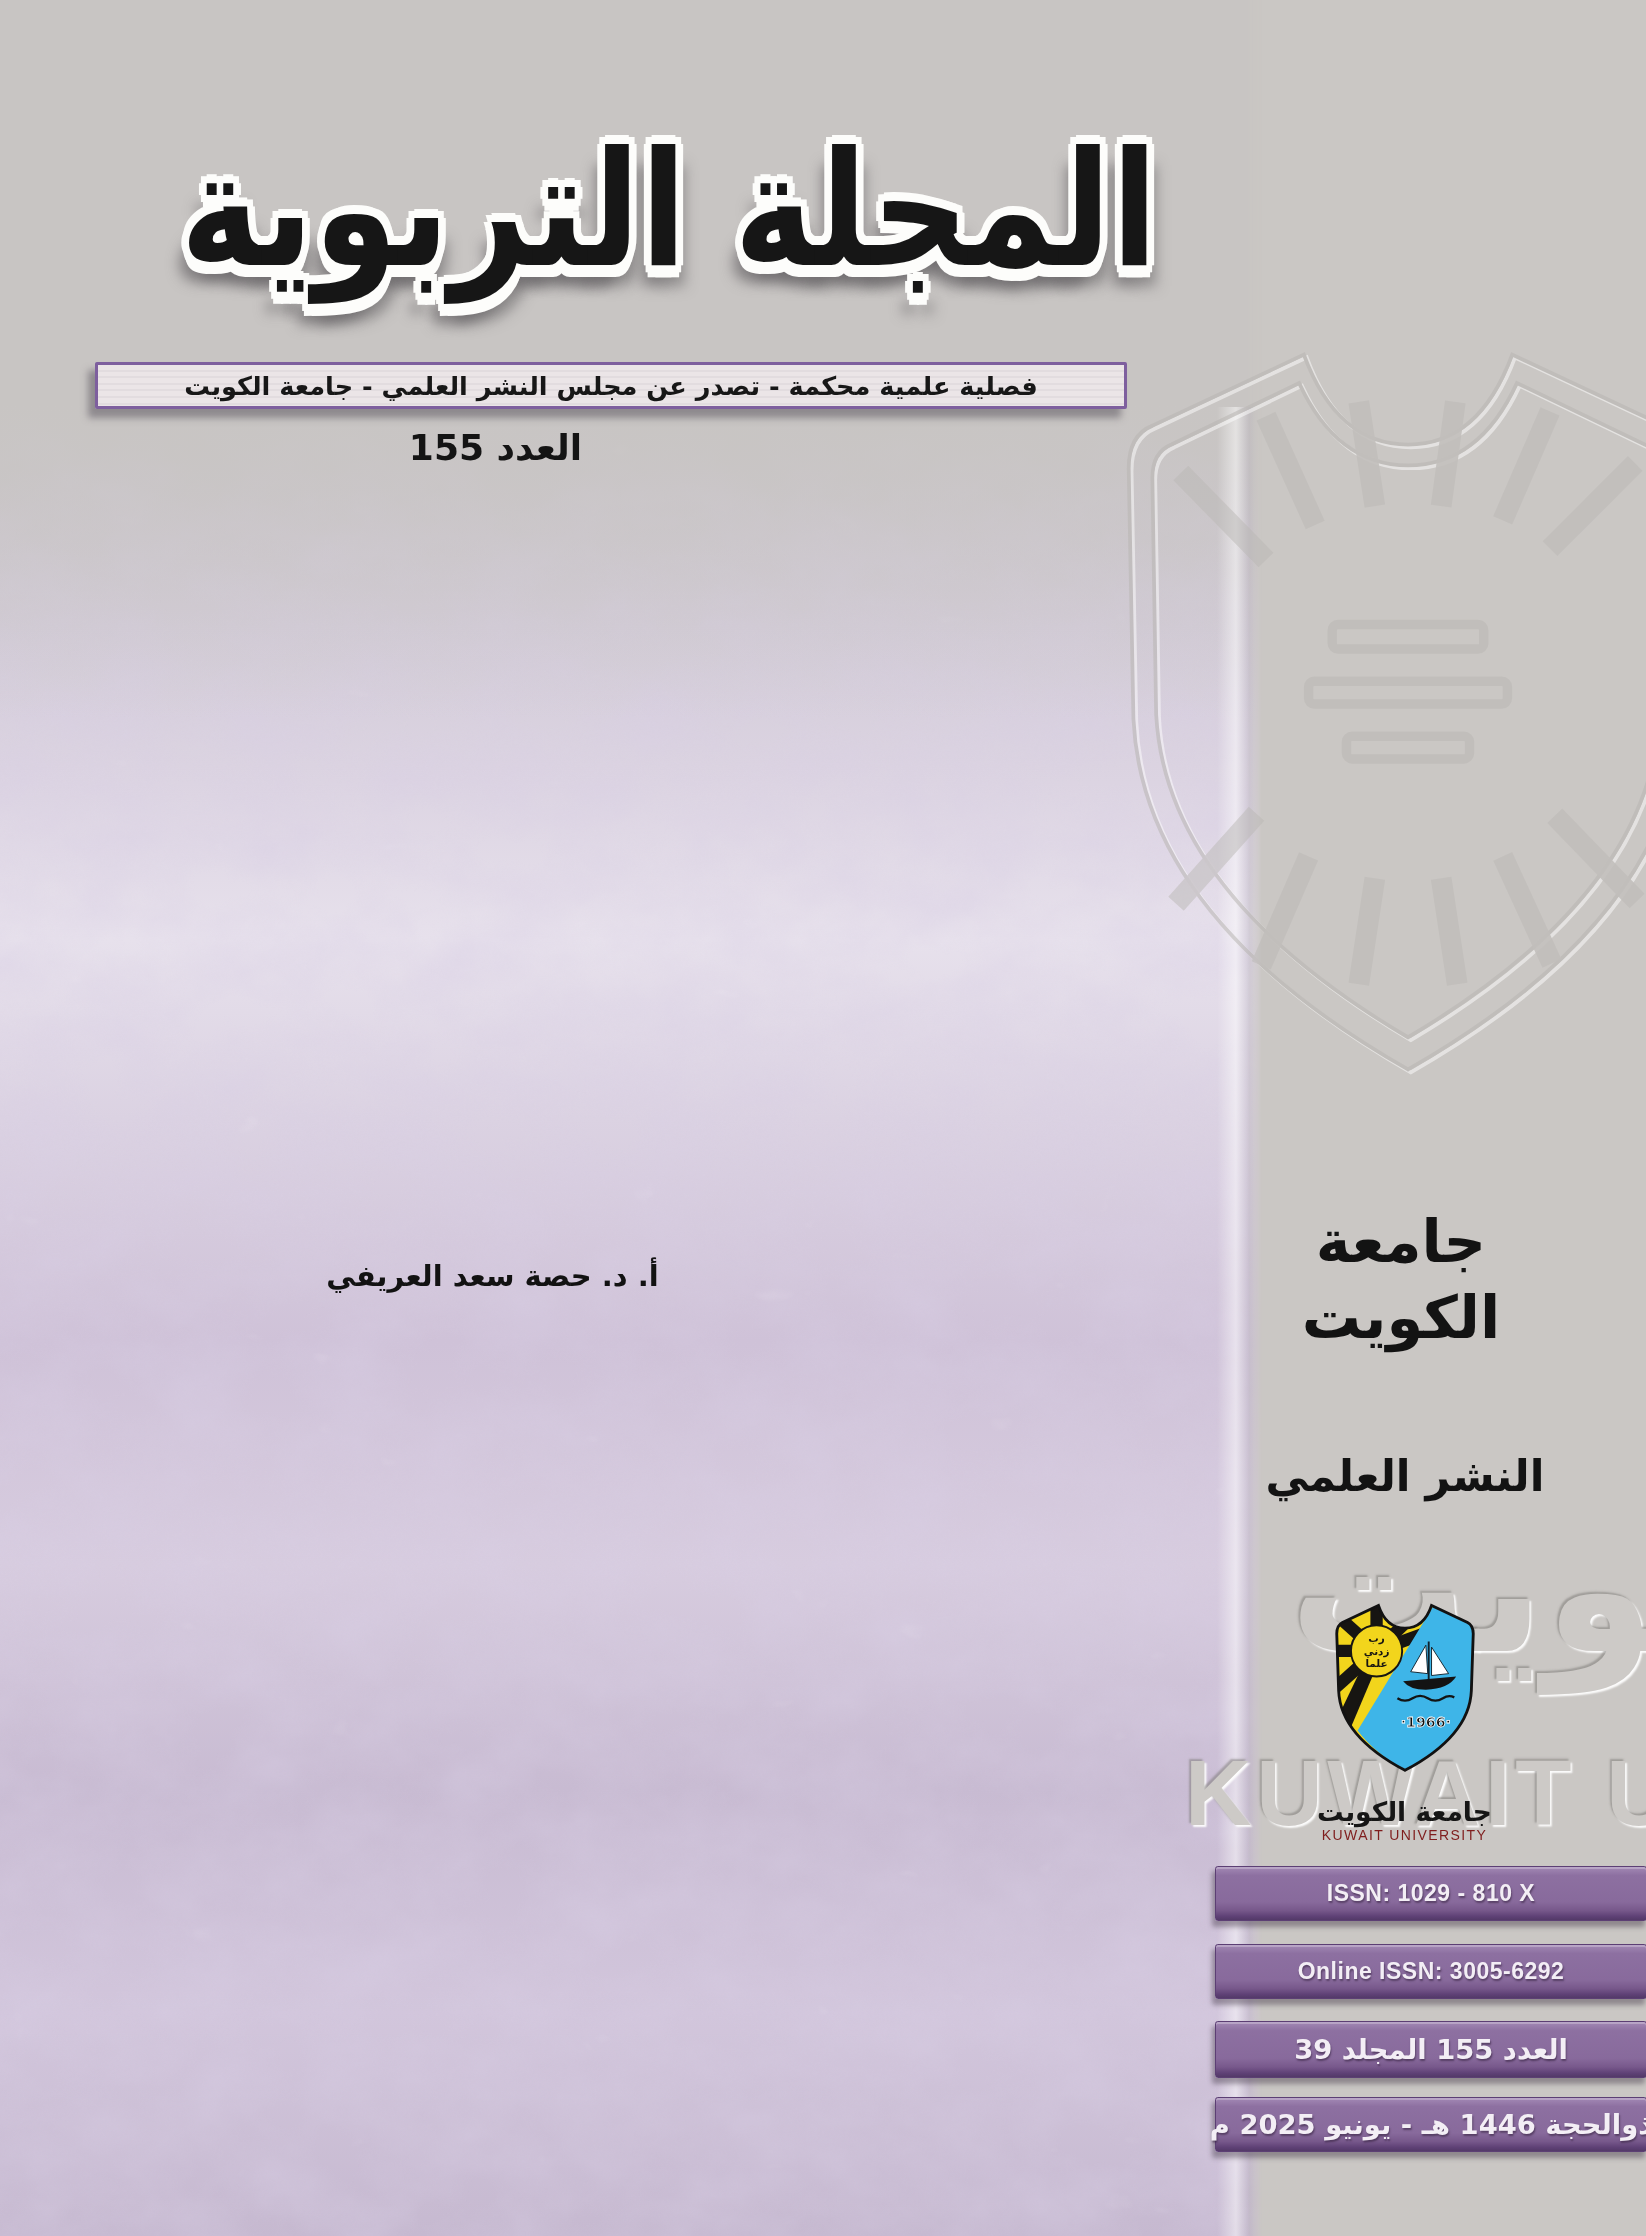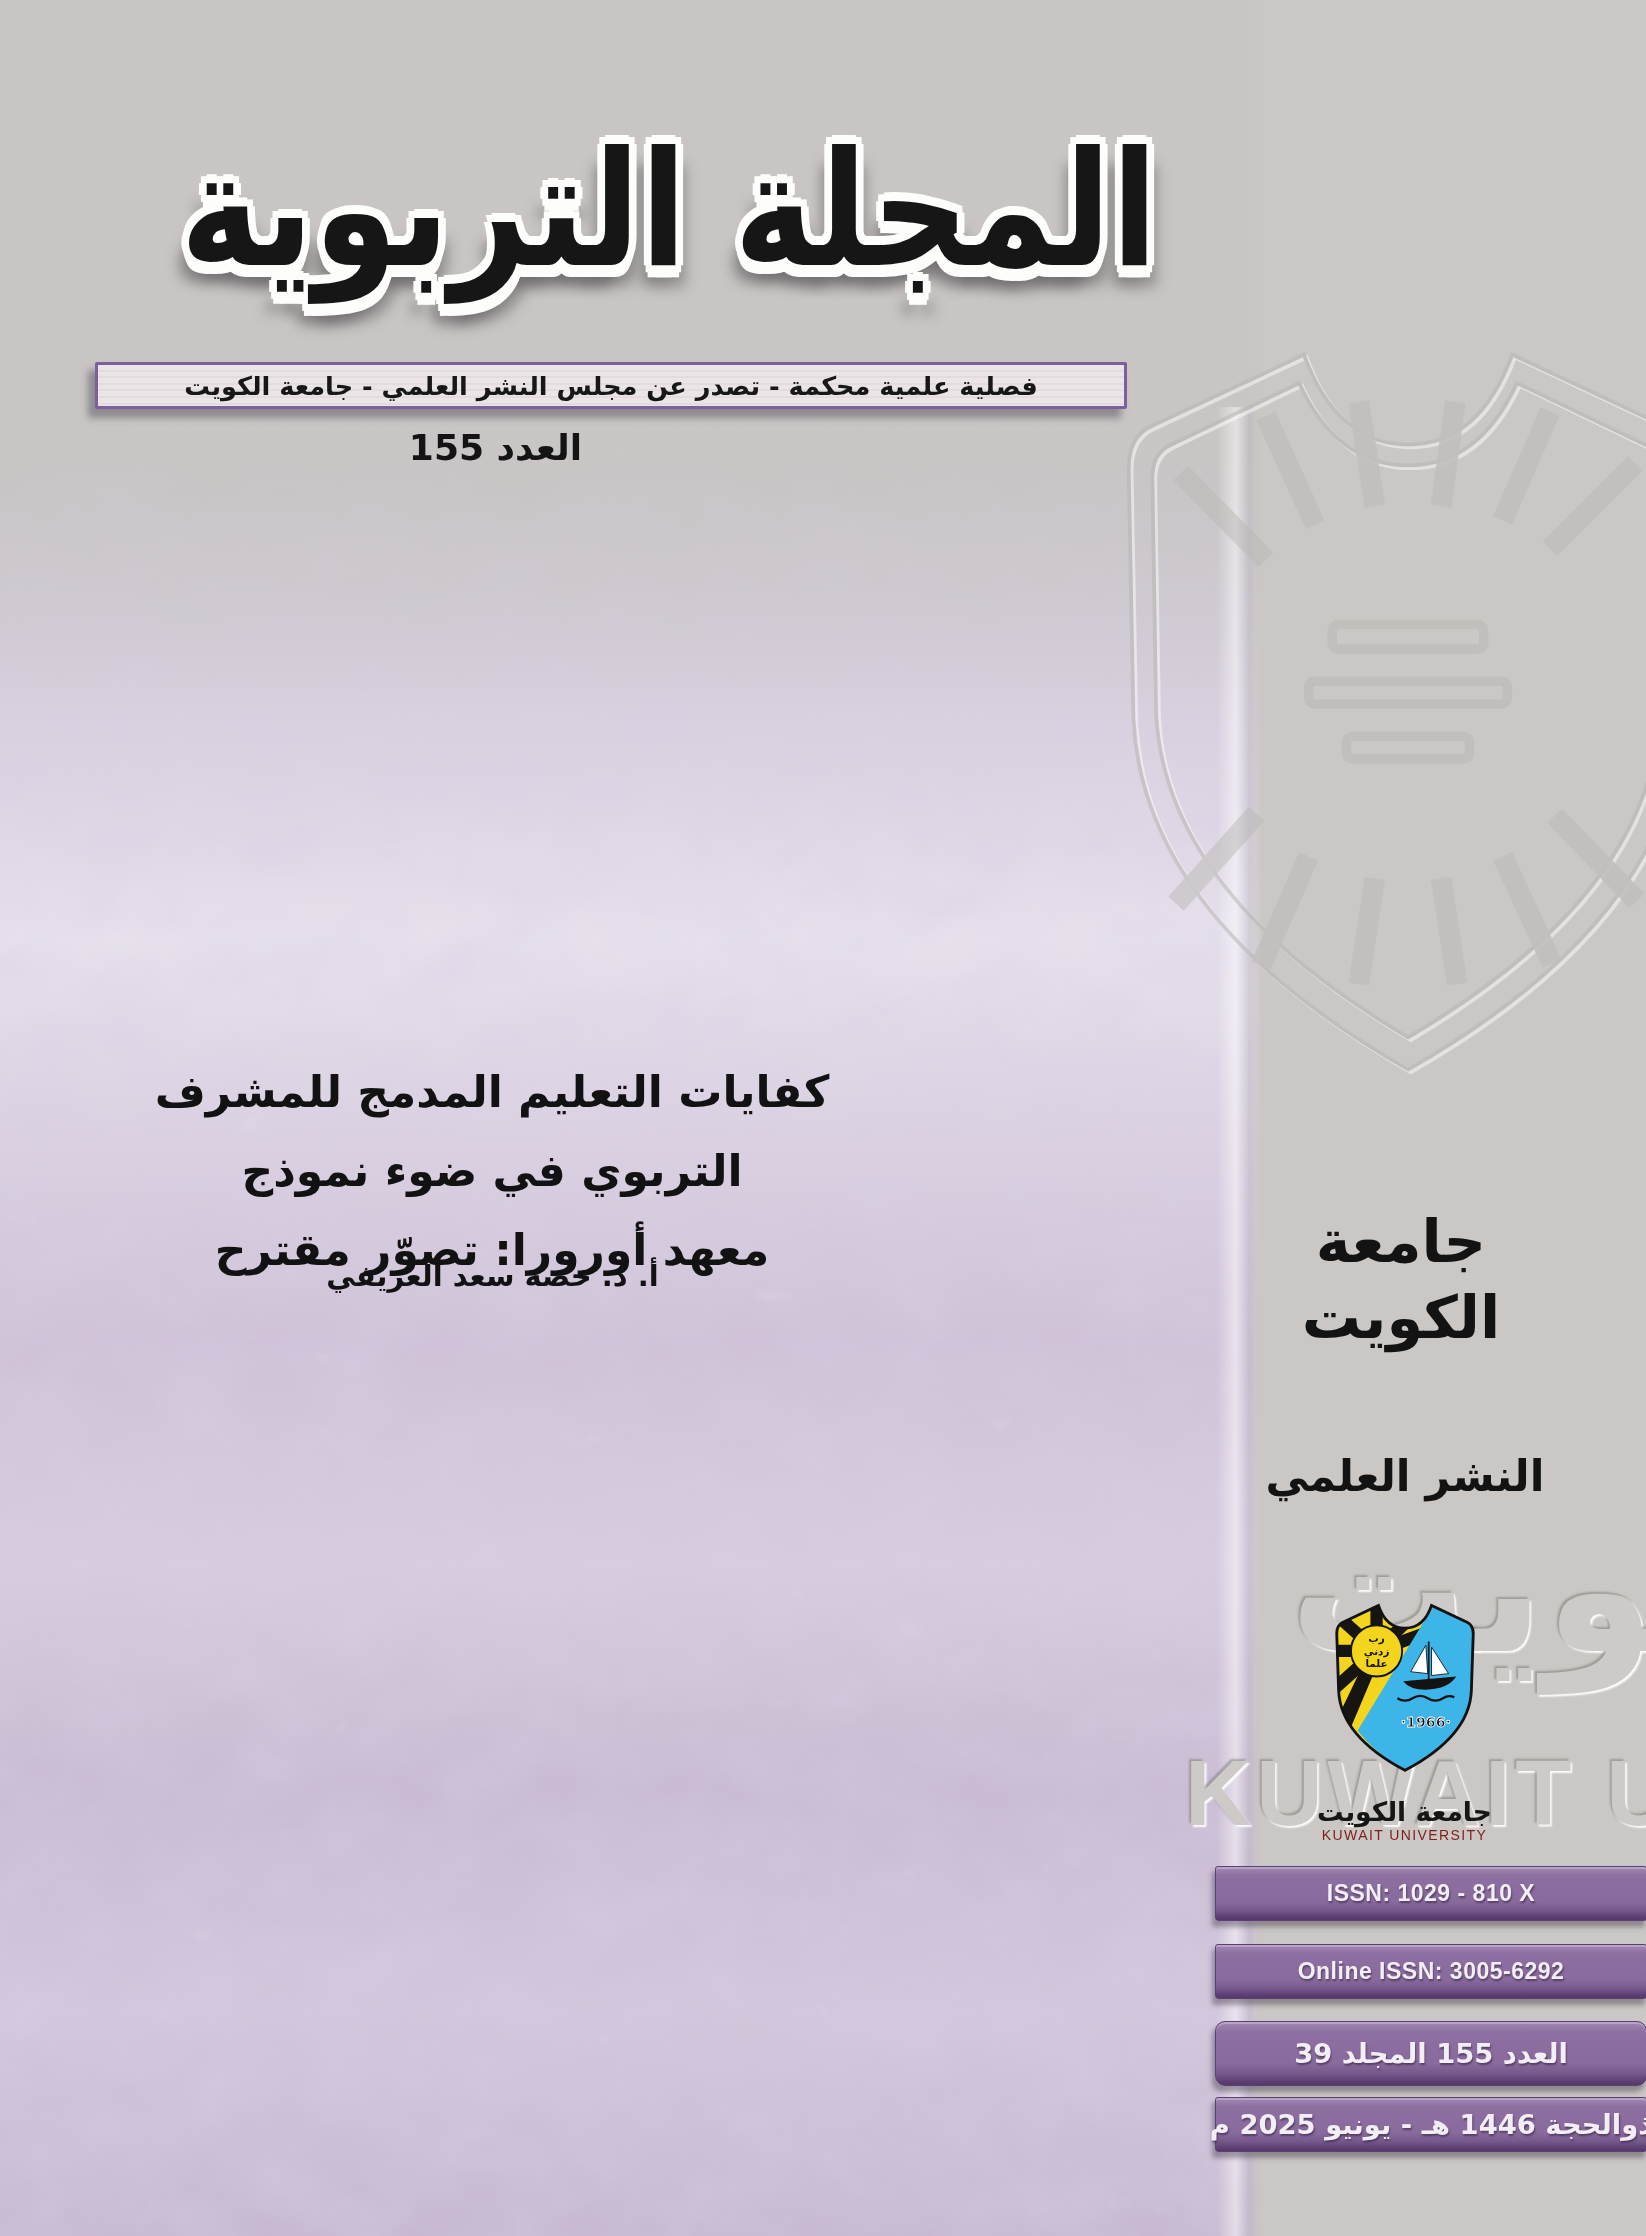--- a/index.html
+++ b/index.html
@@ -97,21 +97,21 @@
     border:1.9px solid #5c3f74;border-radius:2.8px;
     box-shadow:inset 0 1.9px 0 rgba(255,255,255,.25), -2.8px 5.7px 5.7px rgba(70,60,75,.45);
     display:flex;align-items:center;justify-content:center;
     color:#f3eef5;font-weight:bold;font-size:23px;white-space:nowrap;
     font-family:"Liberation Sans",sans-serif;letter-spacing:0.5px;
     text-shadow:0.9px 1.9px 1.9px rgba(55,35,65,.6);
   }
   .banner.ar{direction:rtl;font-family:"DejaVu Sans",sans-serif;font-size:27.4px;letter-spacing:0;}
   .b1{top:1866px;}
   .b2{top:1944px;}
-  .b3{top:2021px;height:65px;border-radius:10px;}
+  .b3{top:2021px;height:57px;}
   .b4{top:2097px;}
 </style>
 </head>
 <body>
 
 <div class="page">
 
   <div class="marble">
     <svg class="tex" xmlns="http://www.w3.org/2000/svg" width="1262" height="1839" viewBox="0 0 1334 1943" preserveAspectRatio="none">
       <defs>
@@ -166,24 +166,20 @@
 
 
   <h1 class="journal-title">المجلة التربوية</h1>
 
   <div class="tagline-bar">
     <span>فصلية علمية محكمة - تصدر عن مجلس النشر العلمي - جامعة الكويت</span>
   </div>
 
   <div class="issue-line">العدد 155</div>
 
-  <div class="article-title">
-    <div>كفايات التعليم المدمج للمشرف التربوي في ضوء نموذج</div>
-    <div>معهد أورورا: تصوّر مقترح</div>
-  </div>
   <div class="article-author">أ. د. حصة سعد العريفي</div>
 
   <div class="uni-name">
     <div>جامعة</div>
     <div>الكويت</div>
   </div>
   <div class="council">
     <div>النشر العلمي</div>
   </div>
 

